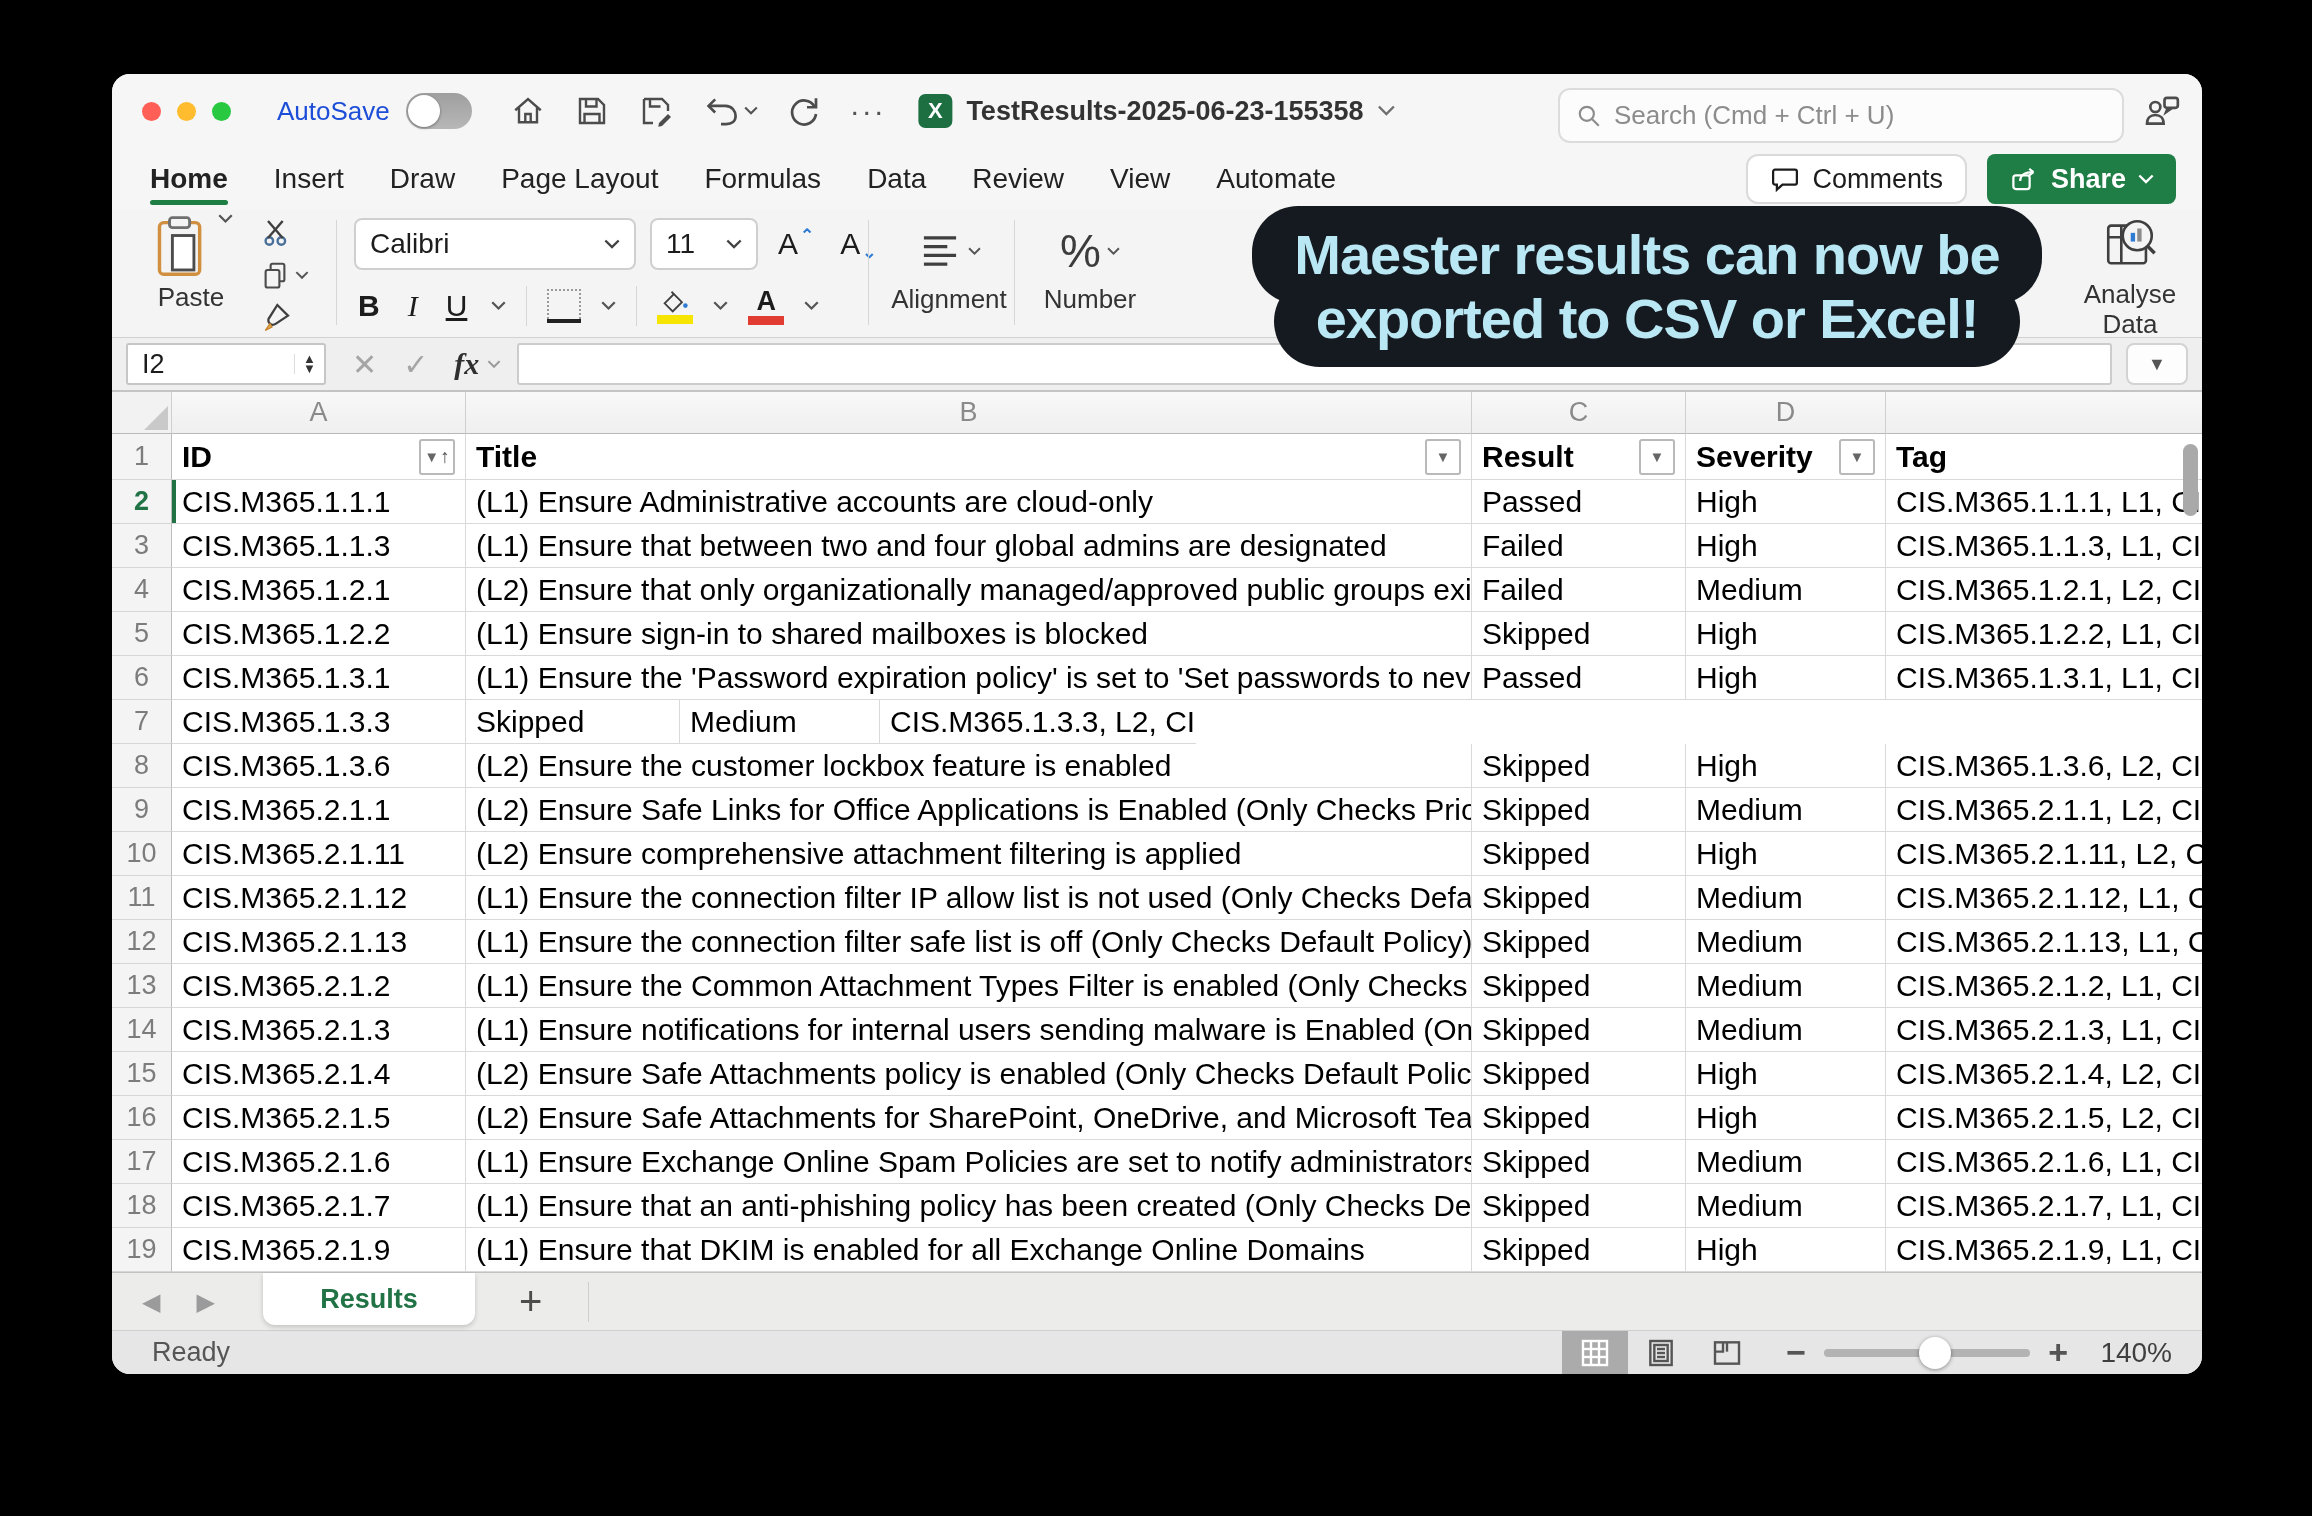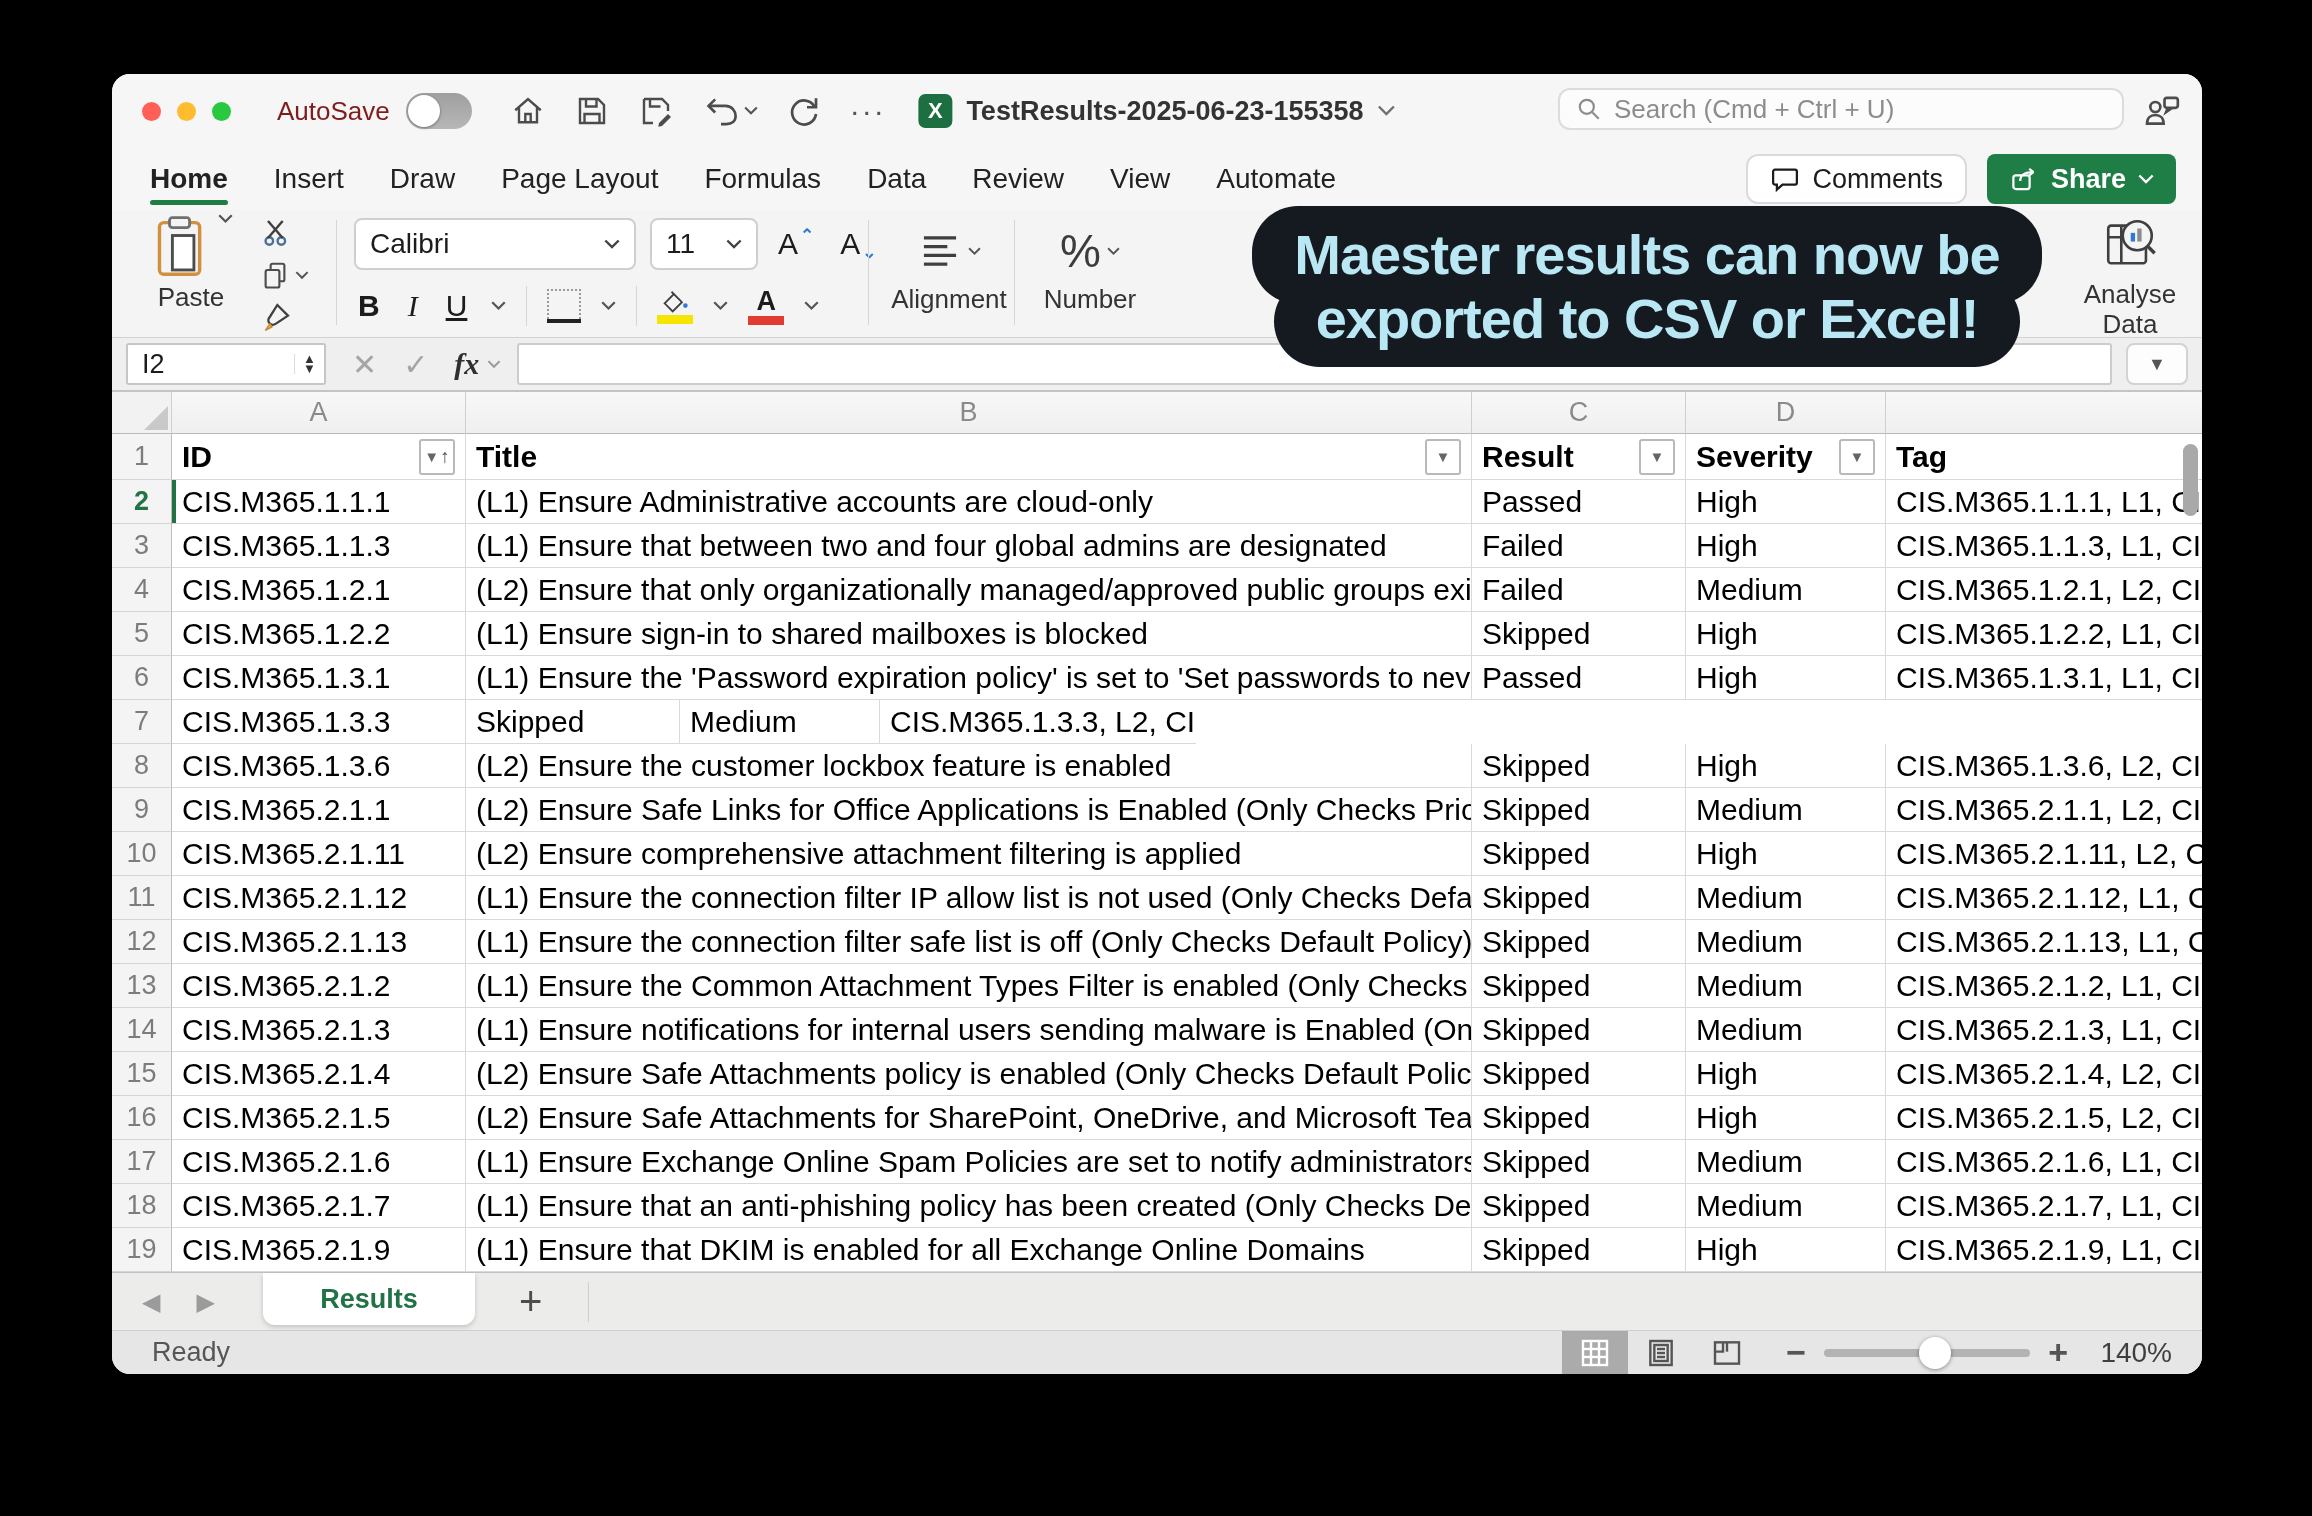--- a/index.html
+++ b/index.html
@@ -8,35 +8,35 @@
 
   .window { position:absolute; left:112px; top:74px; width:2090px; height:1300px;
             background:#f5f4f4; border-radius:18px; overflow:hidden;
             box-shadow:0 30px 90px rgba(0,0,0,.6); }
 
   
   .titlebar { position:relative; height:74px; background:#f7f6f6; display:flex; align-items:center; }
   .lights { display:flex; gap:16px; margin-left:30px; }
   .light { width:19px; height:19px; border-radius:50%; }
   .light.red{background:#ff5f57;} .light.yellow{background:#febc2e;} .light.green{background:#28c840;}
-  .autosave { margin-left:46px; font-size:26px; color:#7f1d1d; }
+  .autosave { margin-left:46px; font-size:26px; color:#1d4ed8; }
   .toggle { margin-left:16px; width:66px; height:36px; border-radius:18px;
             background:linear-gradient(#9f9f9f,#b7b7b7); position:relative; }
   .toggle .knob { position:absolute; left:2px; top:2px; width:32px; height:32px; border-radius:50%;
             background:#fff; box-shadow:0 1px 3px rgba(0,0,0,.4); }
   .tb-icons { display:flex; align-items:center; gap:28px; margin-left:38px; }
   .tb-btn { display:flex; align-items:center; gap:4px; }
   .tb-btn svg { display:block; }
   .dots { font-size:30px; color:#555; letter-spacing:2px; }
   .doc-title { position:absolute; left:50%; top:50%; transform:translate(-50%,-50%);
                display:flex; align-items:center; gap:14px; }
   .xl-icon { width:34px; height:34px; border-radius:7px; background:#1d6f42; color:#fff;
              font-size:22px; font-weight:700; display:flex; align-items:center; justify-content:center; }
   .doc-title .name { font-size:27px; font-weight:600; color:#333; }
-  .searchbox { position:absolute; right:78px; top:14px; width:566px; height:42px;
+  .searchbox { position:absolute; right:78px; top:14px; width:566px; height:55px;
                background:#fcfcfc; border:2px solid #dcdcdc; border-radius:12px;
                display:flex; align-items:center; padding:0 16px; gap:12px; }
   .searchbox input { border:none; outline:none; background:transparent; font-size:26px;
                color:#8c8c8c; width:100%; font-family:"Liberation Sans",sans-serif; }
   .searchbox input::placeholder { color:#8c8c8c; opacity:1; }
   .feedback { position:absolute; right:20px; top:18px; }
 
   
   .tabrow { height:62px; background:#f7f6f6; display:flex; align-items:center; }
   #tabs { display:flex; gap:46px; padding-left:38px; }

